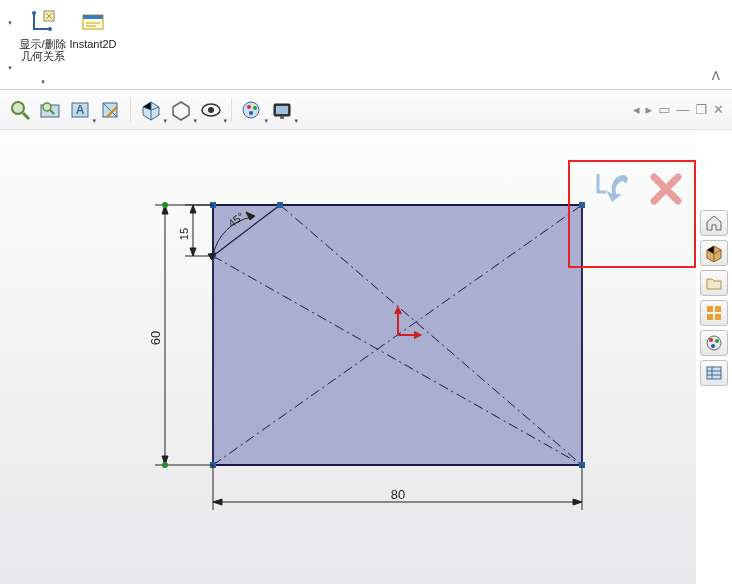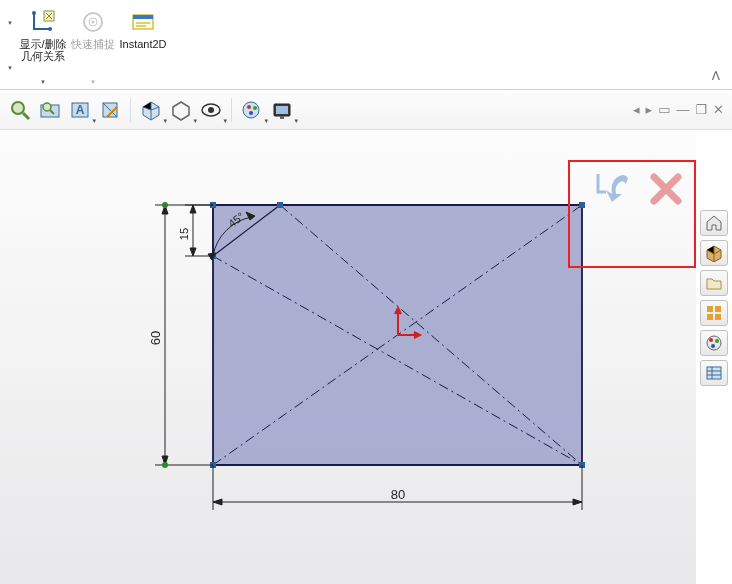--- a/index.html
+++ b/index.html
@@ -48,31 +48,20 @@
             <path d="M4 4 L4 20 L20 20" stroke="#2a5f9e" stroke-width="2" fill="none"></path>
             <circle cx="4" cy="4" r="2" fill="#2a5f9e"></circle>
             <circle cx="20" cy="20" r="2" fill="#2a5f9e"></circle>
             <rect x="14" y="2" width="10" height="10" fill="#f5f5d0" stroke="#8a8a40"></rect>
             <path d="M16 4 L22 10 M22 4 L16 10" stroke="#c08000" stroke-width="1"></path>
           </svg>
       </div>
       <div class="lbl">显示/删除几何关系</div>
       <div class="dd">▾</div>
     </div>
-    <div class="ribbon-btn disabled">
-      <div class="ico">
-        <svg width="26" height="26">
-            <circle cx="13" cy="13" r="9" fill="none" stroke="#888" stroke-width="2"></circle>
-            <circle cx="13" cy="13" r="4" fill="none" stroke="#888"></circle>
-            <circle cx="13" cy="13" r="1.5" fill="#888"></circle>
-          </svg>
-      </div>
-      <div class="lbl">快速捕捉</div>
-      <div class="dd">▾</div>
-    </div>
     <div class="ribbon-btn">
       <div class="ico">
         <svg width="26" height="26">
             <rect x="3" y="6" width="20" height="14" fill="#fffde0" stroke="#c0a000"></rect>
             <rect x="3" y="6" width="20" height="4" fill="#3a7ac0"></rect>
             <path d="M6 14 L20 14 M6 17 L16 17" stroke="#c0a000"></path>
           </svg>
       </div>
       <div class="lbl">Instant2D</div>
     </div>

